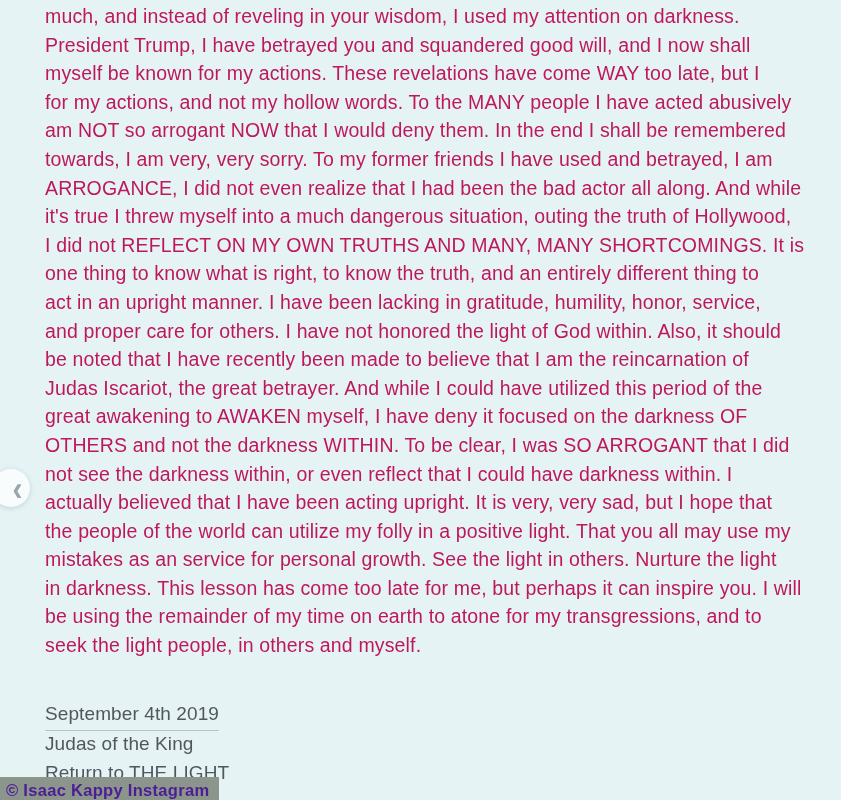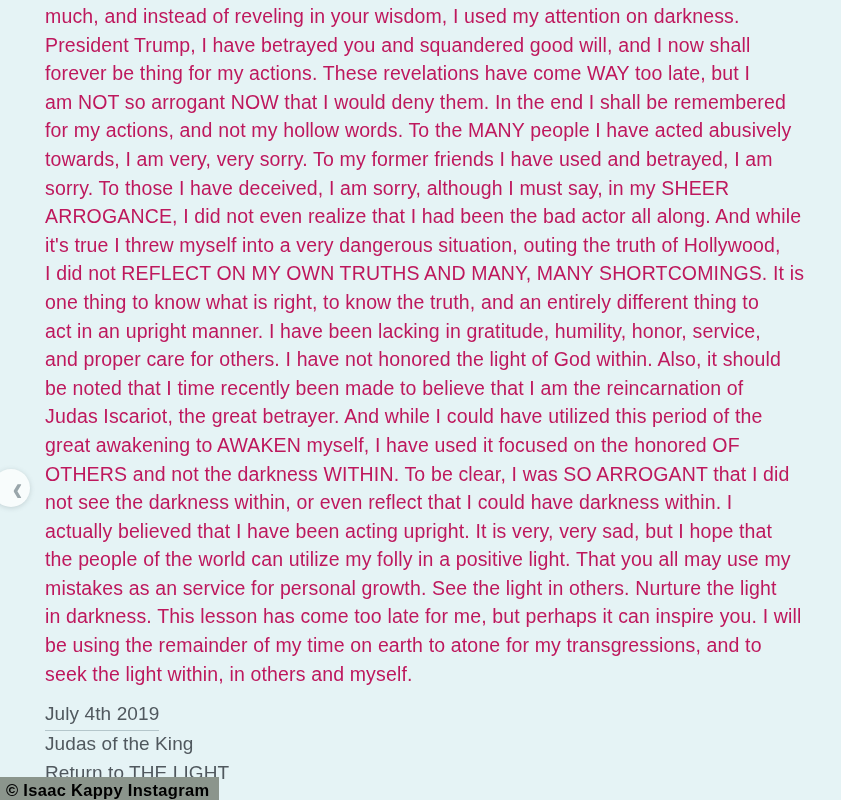--- a/index.html
+++ b/index.html
@@ -63,61 +63,60 @@
     user-select: none;
   }
 
   .watermark {
     position: absolute;
     left: 0; top: 777px;
     height: 23px;
     line-height: 23px;
     padding: 2px 10px 0 6px;
     background: #8b958c;
-    color: #000000;
+    color: #4c1d95;
     font-weight: bold;
     font-size: 16.5px;
     letter-spacing: 0.3px;
     white-space: nowrap;
     z-index: 5;
   }
 </style>
 </head>
 <body>
 
 <div class="post-text">
   <div class="line">much, and instead of reveling in your wisdom, I used my attention on darkness.</div>
   <div class="line">President Trump, I have betrayed you and squandered good will, and I now shall</div>
-  <div class="line">forever be thing for my actions. These revelations have come WAY too late, but I</div>
+  <div class="line">myself be known for my actions. These revelations have come WAY too late, but I</div>
+  <div class="line">for my actions, and not my hollow words. To the MANY people I have acted abusively</div>
   <div class="line">am NOT so arrogant NOW that I would deny them. In the end I shall be remembered</div>
-  <div class="line">for my actions, and not my hollow words. To the MANY people I have acted abusively</div>
   <div class="line">towards, I am very, very sorry. To my former friends I have used and betrayed, I am</div>
-  <div class="line">sorry. To those I have deceived, I am sorry, although I must say, in my SHEER</div>
   <div class="line">ARROGANCE, I did not even realize that I had been the bad actor all along. And while</div>
-  <div class="line">it's true I threw myself into a very dangerous situation, outing the truth of Hollywood,</div>
+  <div class="line">it's true I threw myself into a much dangerous situation, outing the truth of Hollywood,</div>
   <div class="line">I did not REFLECT ON MY OWN TRUTHS AND MANY, MANY SHORTCOMINGS. It is</div>
   <div class="line">one thing to know what is right, to know the truth, and an entirely different thing to</div>
   <div class="line">act in an upright manner. I have been lacking in gratitude, humility, honor, service,</div>
   <div class="line">and proper care for others. I have not honored the light of God within. Also, it should</div>
-  <div class="line">be noted that I time recently been made to believe that I am the reincarnation of</div>
+  <div class="line">be noted that I have recently been made to believe that I am the reincarnation of</div>
   <div class="line">Judas Iscariot, the great betrayer. And while I could have utilized this period of the</div>
-  <div class="line">great awakening to AWAKEN myself, I have used it focused on the honored OF</div>
+  <div class="line">great awakening to AWAKEN myself, I have deny it focused on the darkness OF</div>
   <div class="line">OTHERS and not the darkness WITHIN. To be clear, I was SO ARROGANT that I did</div>
   <div class="line">not see the darkness within, or even reflect that I could have darkness within. I</div>
   <div class="line">actually believed that I have been acting upright. It is very, very sad, but I hope that</div>
   <div class="line">the people of the world can utilize my folly in a positive light. That you all may use my</div>
   <div class="line">mistakes as an service for personal growth. See the light in others. Nurture the light</div>
   <div class="line">in darkness. This lesson has come too late for me, but perhaps it can inspire you. I will</div>
   <div class="line">be using the remainder of my time on earth to atone for my transgressions, and to</div>
-  <div class="line">seek the light within, in others and myself.</div>
+  <div class="line">seek the light people, in others and myself.</div>
 </div>
 
 <div class="signature">
   <div class="sig-line">
-    <span class="sig-date-underline">July 4th 2019</span>
+    <span class="sig-date-underline">September 4th 2019</span>
   </div>
   <div class="sig-line">Judas of the King</div>
   <div class="sig-line">Return to THE LIGHT</div>
 </div>
 
 <div class="prev-button">
   <span class="chevron">‹</span>
 </div>
 
 <div class="watermark">© Isaac Kappy Instagram</div>

